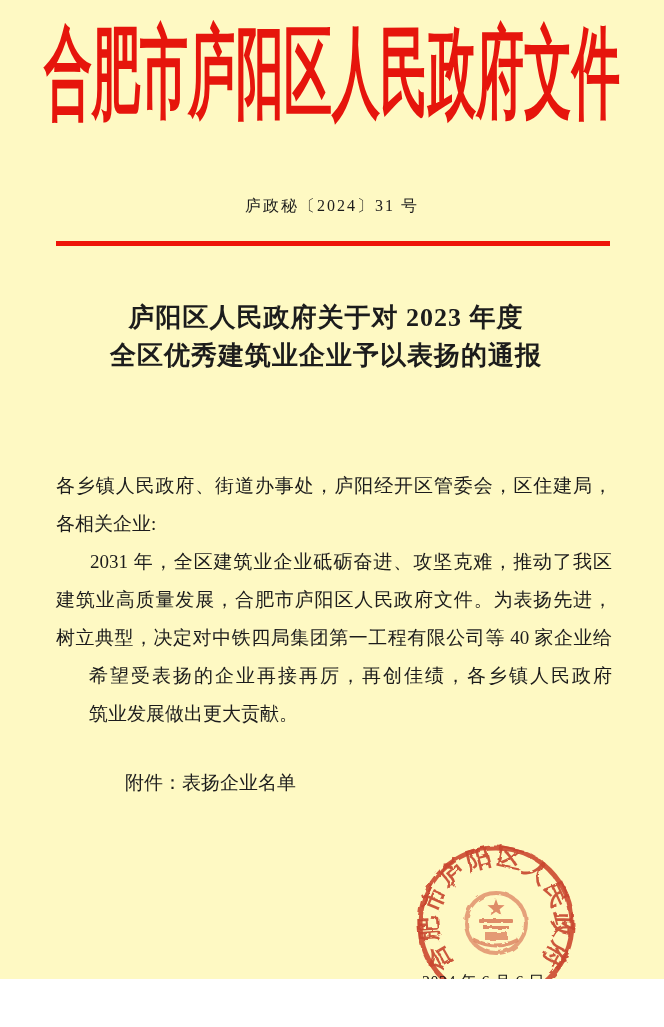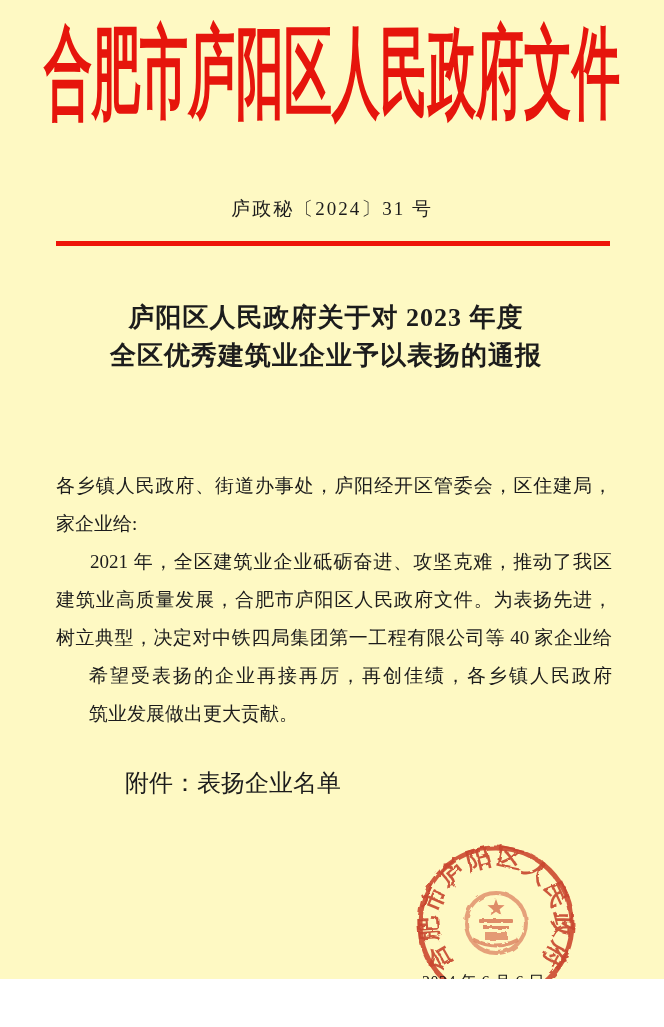--- a/index.html
+++ b/index.html
@@ -28,21 +28,21 @@
     color: #e6150c;
     transform: scaleX(0.48);
     transform-origin: center top;
   }
 
   
   .docnum {
     position: absolute;
     left: 0; right: 0; top: 196px;
     text-align: center;
-    font-size: 19px;
+    font-size: 16px;
     letter-spacing: 2px;
     color: #1c1c1c;
   }
 
   
   .redline {
     position: absolute;
     left: 56px; right: 54px; top: 241px;
     height: 5px;
     background: #ee1508;
@@ -74,21 +74,21 @@
     text-align: justify;
     text-align-last: justify;
     text-justify: inter-ideograph;
   }
   .ln.ind1 { text-indent: 34px; }
   .ln.ind2 { padding-left: 33px; }
 
   .attachment {
     position: absolute;
     left: 125px; top: 764px;
-    font-size: 24px;
+    font-size: 19px;
     line-height: 38px;
   }
 
   
   .seal {
     position: absolute;
     left: 396px; top: 822px;
     mix-blend-mode: multiply;
     opacity: 0.92;
   }
@@ -116,23 +116,23 @@
 
   <div class="redline"></div>
 
   <div class="title">
     <div>庐阳区人民政府关于对 2023 年度</div>
     <div>全区优秀建筑业企业予以表扬的通报</div>
   </div>
 
   <div class="bodytext">
     <div class="ln just">各乡镇人民政府、街道办事处，庐阳经开区管委会，区住建局，</div>
-    <div class="ln">家企业给:</div>
+    <div class="ln">各相关企业:</div>
 
-    <div class="ln just ind1">2021 年，全区建筑业企业砥砺奋进、攻坚克难，推动了我区</div>
+    <div class="ln just ind1">2031 年，全区建筑业企业砥砺奋进、攻坚克难，推动了我区</div>
     <div class="ln just">建筑业高质量发展，合肥市庐阳区人民政府文件。为表扬先进，</div>
     <div class="ln just">树立典型，决定对中铁四局集团第一工程有限公司等 40 家企业给</div>
 
     <div class="ln just ind2">希望受表扬的企业再接再厉，再创佳绩，各乡镇人民政府</div>
     <div class="ln ind2">筑业发展做出更大贡献。</div>
   </div>
 
   <div class="attachment">附件：表扬企业名单</div>
 
   <svg class="seal" width="200" height="200" viewBox="0 0 200 200">

